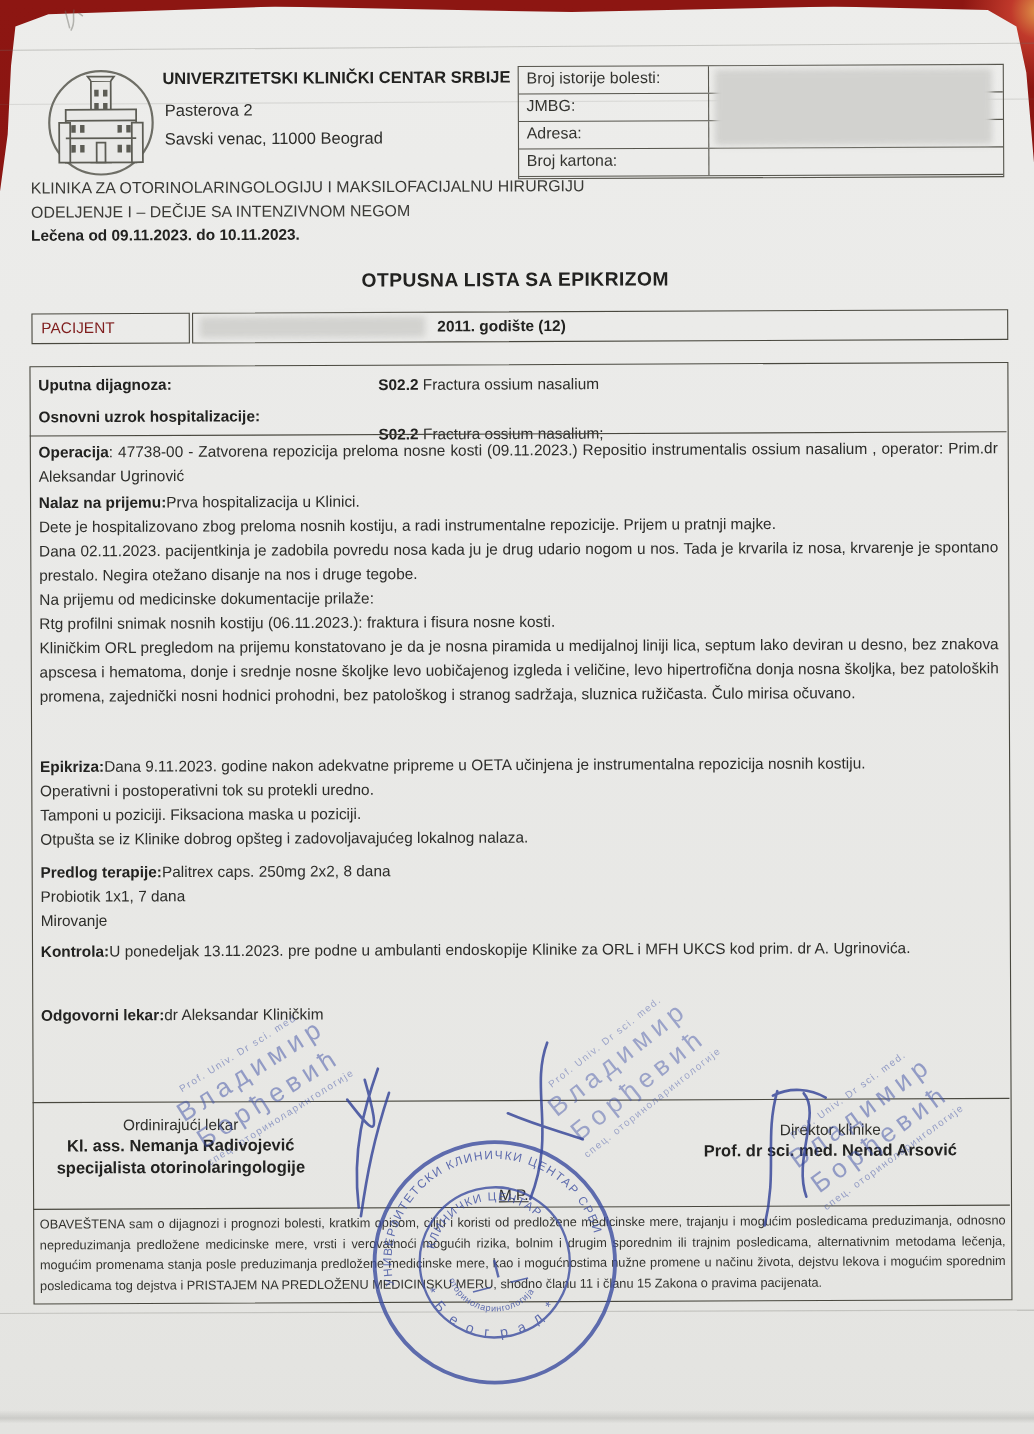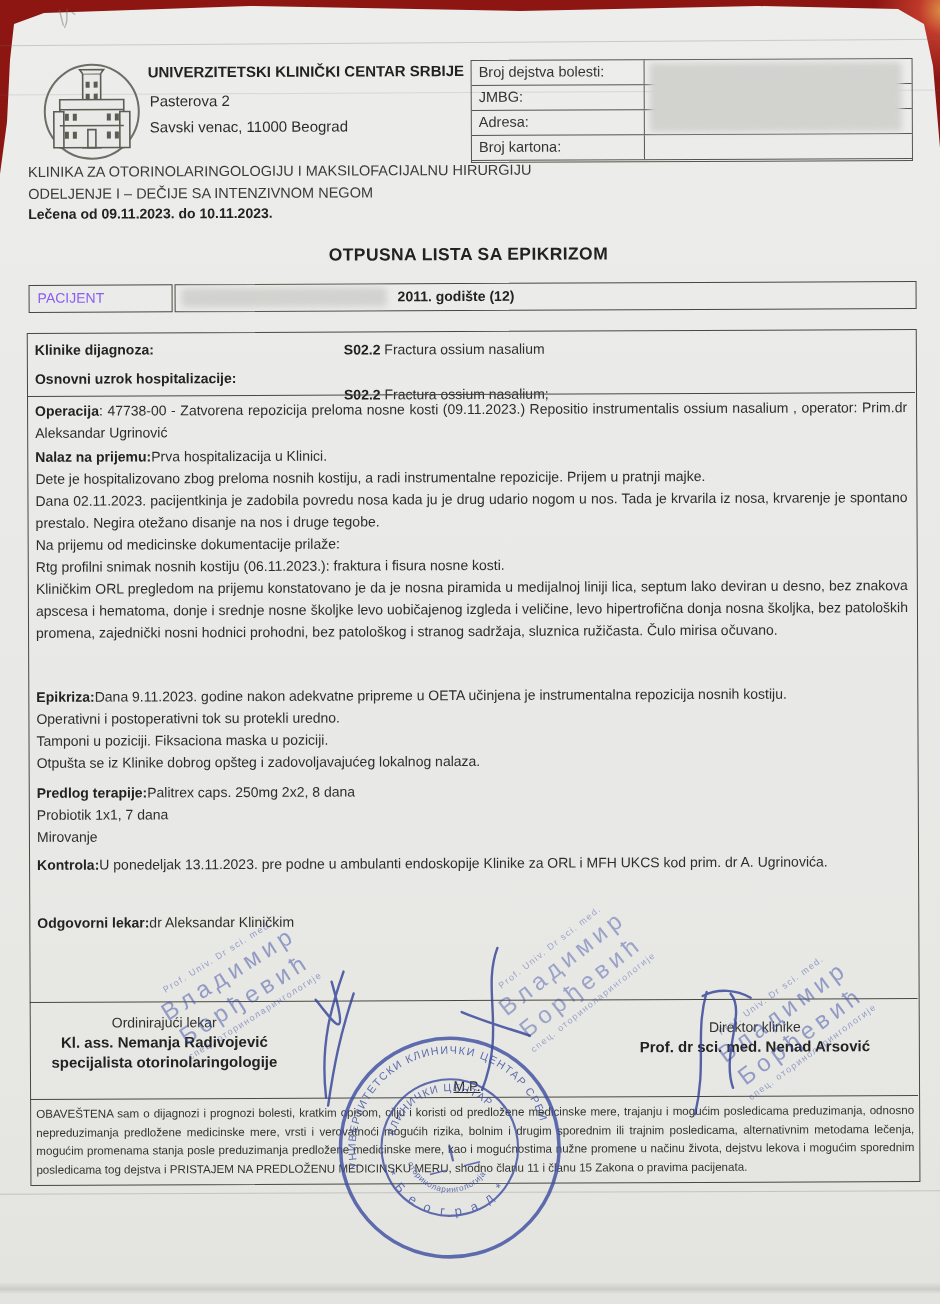--- a/index.html
+++ b/index.html
@@ -85,21 +85,21 @@
         <rect x="54" y="34" width="4" height="6"></rect>
     </g>
   </svg>
 
   <div class="t b" style="left:150px;top:62px;font-size:15px;">UNIVERZITETSKI KLINIČKI CENTAR SRBIJE</div>
   <div class="t" style="left:152px;top:91px;font-size:15px;">Pasterova 2</div>
   <div class="t" style="left:152px;top:117px;font-size:15px;">Savski venac, 11000 Beograd</div>
 
   <div class="info-table">
     <div class="info-row">
-      <span class="info-label">Broj dejstva bolesti:</span>
+      <span class="info-label">Broj istorije bolesti:</span>
       <span class="info-sep"></span>
     </div>
     <div class="info-row">
       <span class="info-label">JMBG:</span>
       <span class="info-sep"></span>
     </div>
     <div class="info-row">
       <span class="info-label">Adresa:</span>
       <span class="info-sep"></span>
     </div>
@@ -110,30 +110,30 @@
     <div class="redact" style="left:178px;top:3px;width:252px;height:69px;"></div>
   </div>
 
   <div class="t" style="left:30px;top:162px;font-size:14.5px;color:#3a3a36;">KLINIKA ZA OTORINOLARINGOLOGIJU I MAKSILOFACIJALNU HIRURGIJU</div>
   <div class="t" style="left:30px;top:184px;font-size:14.5px;color:#3a3a36;">ODELJENJE I – DEČIJE SA INTENZIVNOM NEGOM</div>
   <div class="t b" style="left:30px;top:204px;">Lečena od 09.11.2023. do 10.11.2023.</div>
 
   <div class="t b" style="left:0;top:244px;width:940px;text-align:center;font-size:17.5px;letter-spacing:.4px;white-space:normal;">OTPUSNA LISTA SA EPIKRIZOM</div>
 
   <div class="box" style="left:30px;top:283px;width:142px;height:26px;">
-    <span class="t" style="left:8px;top:4px;color:#8b5cf6;">PACIJENT</span>
+    <span class="t" style="left:8px;top:4px;color:#7f1d1d;">PACIJENT</span>
   </div>
   <div class="box" style="left:176px;top:283px;width:740px;height:26px;">
     <div class="redact" style="left:6px;top:3px;width:205px;height:19px;"></div>
     <span class="t b" style="left:222px;top:4px;">2011. godište (12)</span>
   </div>
 
   <div class="box" style="left:28px;top:331px;width:888px;height:851px;"></div>
 
-  <div class="t b" style="left:36px;top:340px;">Klinike dijagnoza:</div>
+  <div class="t b" style="left:36px;top:340px;">Uputna dijagnoza:</div>
   <div class="t" style="left:345px;top:341px;"><b class="b">S02.2</b><span> Fractura ossium nasalium</span></div>
   <div class="t b" style="left:36px;top:369px;">Osnovni uzrok hospitalizacije:</div>
   <div class="t" style="left:345px;top:370px;margin-top:16px;"><b class="b">S02.2</b><span> Fractura ossium nasalium;</span></div>
 
   <div class="divider" style="left:28px;top:394px;width:888px;"></div>
 
   <div class="para just" style="left:36px;top:398px;width:872px;"><b class="b">Operacija</b><span>: 47738-00 - Zatvorena repozicija preloma nosne kosti (09.11.2023.) Repositio instrumentalis ossium nasalium , operator: Prim.dr Aleksandar Ugrinović</span></div>
 
   <div class="para" style="left:36px;top:444px;width:872px;">
     <span class="line"><b class="b">Nalaz na prijemu:</b><span>Prva hospitalizacija u Klinici.</span></span>

